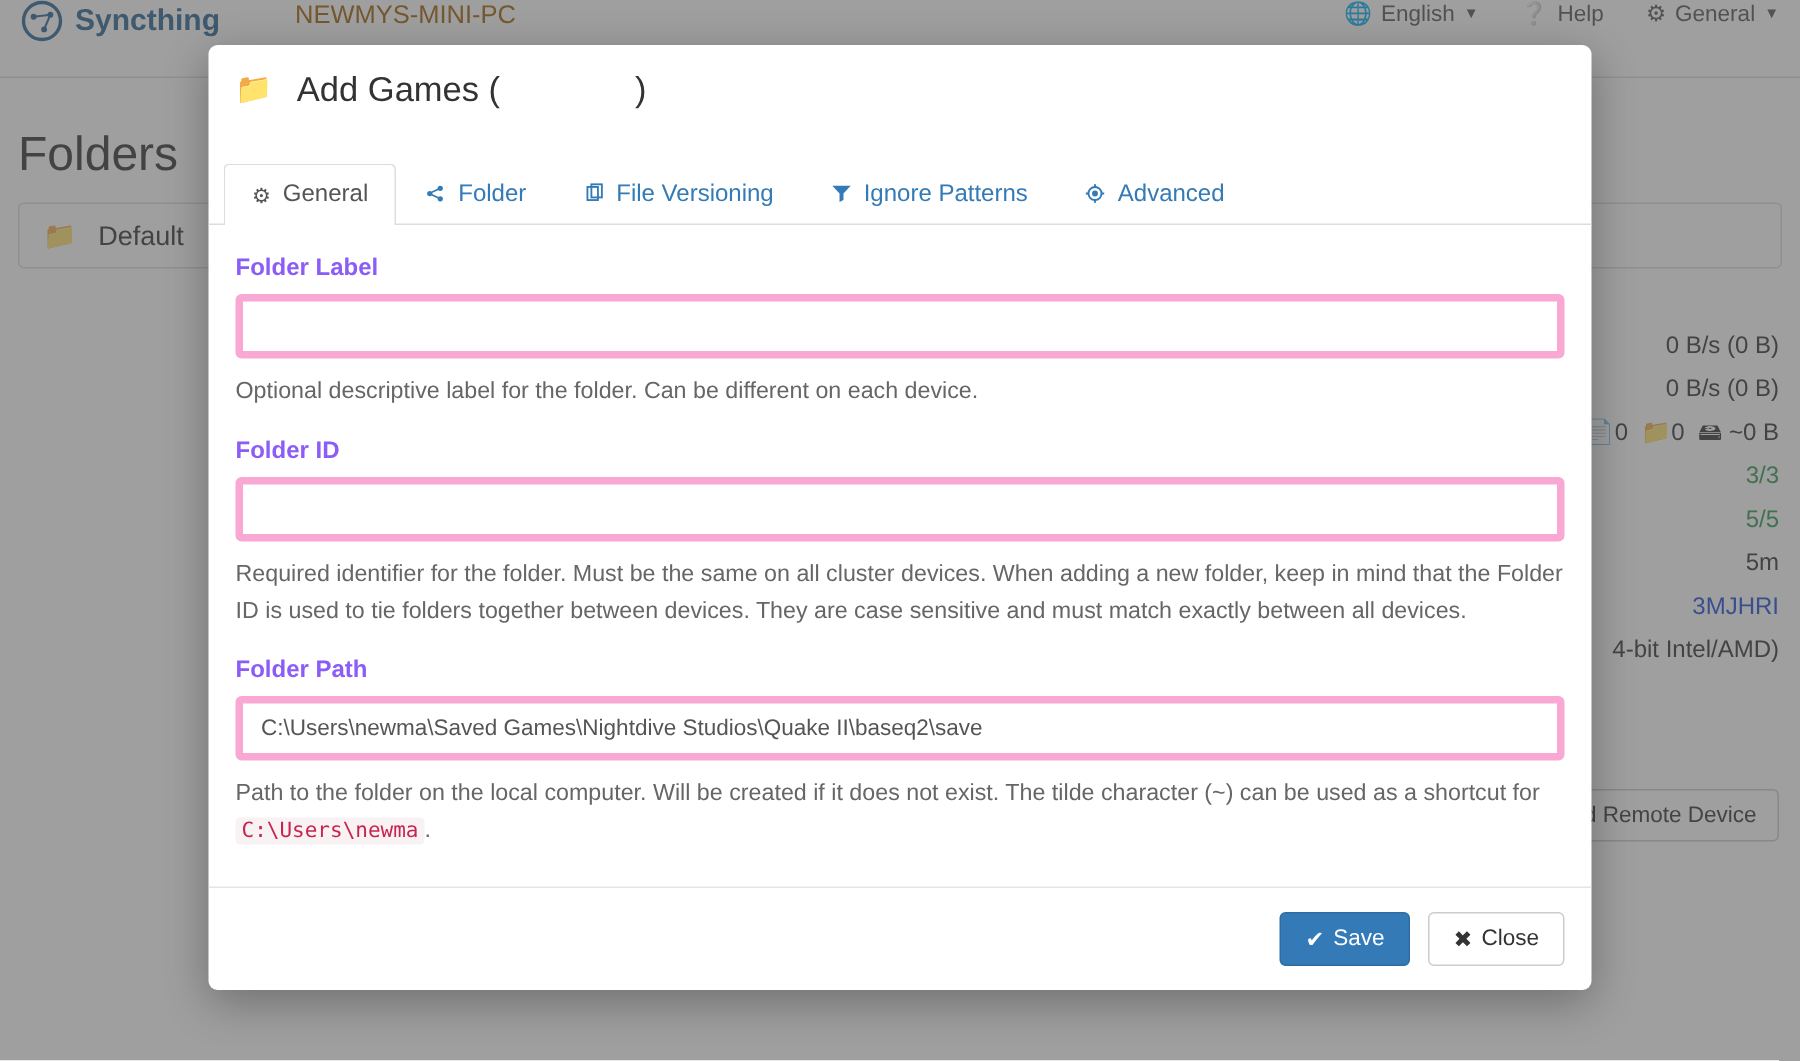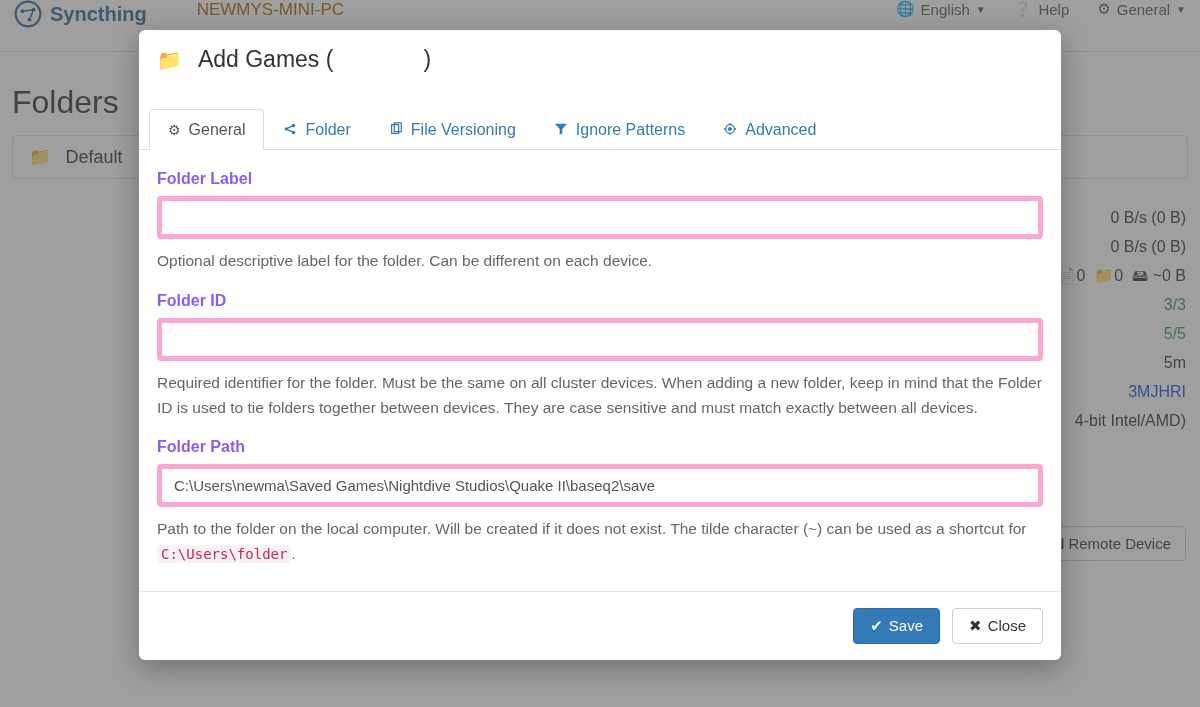--- a/index.html
+++ b/index.html
@@ -54,21 +54,21 @@
   gap: 14px;
   padding: 10px 16px;
   font-size: 18px;
   color: #333;
 }
 .folder-icon-bg { font-size: 18px; }
 
 .right-col {
   position: absolute;
   right: 14px;
-  top: 203px;
+  top: 216px;
   text-align: right;
   font-size: 16px;
   line-height: 29px;
   color: #333;
 }
 .right-col .green { color: #2e9950; }
 .right-col .blue { color: #1d4ed8; }
 .right-col .row { white-space: nowrap; }
 
 .btn-outline {
@@ -318,21 +318,21 @@
         <label class="form-label">Folder ID</label>
         <input class="form-input" type="text" value="" style="">
         <div class="form-help">Required identifier for the folder. Must be the same on all cluster devices. When adding a new folder, keep in mind that the Folder ID is used to tie folders together between devices. They are case sensitive and must match exactly between all devices.</div>
       </div>
 
       <div class="form-group">
         <label class="form-label">Folder Path</label>
         <input class="form-input" type="text" value="C:\Users\newma\Saved Games\Nightdive Studios\Quake II\baseq2\save" style="">
         <div class="form-help">
           <span>Path to the folder on the local computer. Will be created if it does not exist. The tilde character (~) can be used as a shortcut for </span>
-          <code>C:\Users\folder</code><span>.</span>
+          <code>C:\Users\newma</code><span>.</span>
         </div>
       </div>
 
     </div>
 
     <div class="modal-footer">
       <button class="btn btn-primary">
         <span>✔</span>
         <span>Save</span>
       </button>

